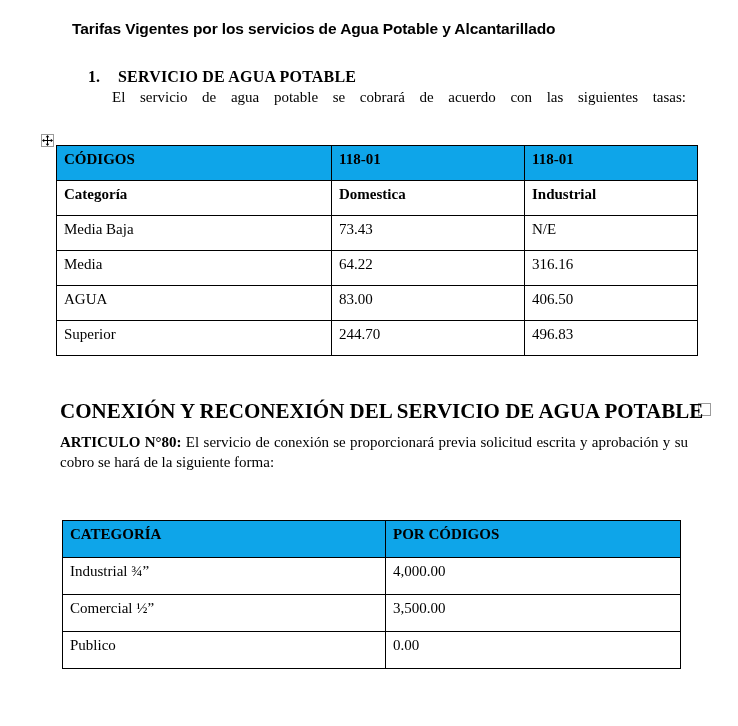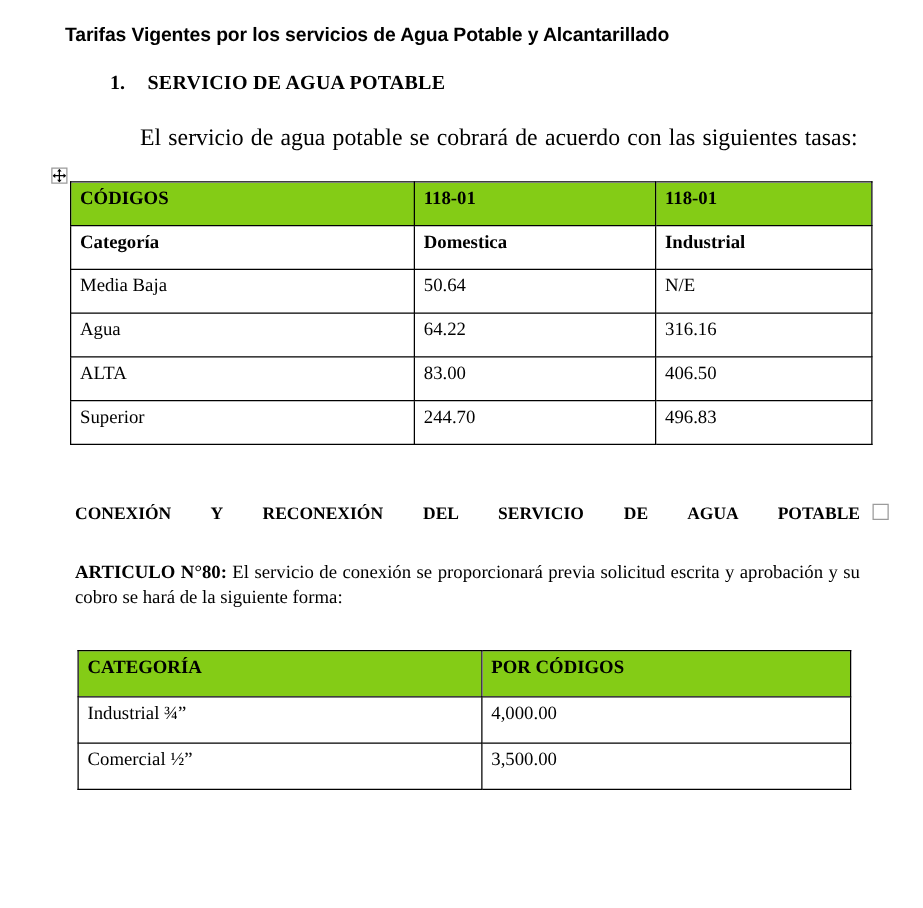--- a/index.html
+++ b/index.html
@@ -14,58 +14,58 @@
     position: relative;
     overflow: hidden;
     font-family: "Liberation Serif", "DejaVu Serif", serif;
     color: #000000;
     -webkit-font-smoothing: antialiased;
   }
 
   
   .doc-title {
     position: absolute;
-    left: 52px;
+    left: 72px;
     top: 19px;
     width: 620px;
     font-family: "Liberation Sans", "DejaVu Sans", sans-serif;
     font-weight: bold;
     font-size: 15.5px;
     line-height: 20px;
     letter-spacing: -0.1px;
     color: #000;
   }
 
   
   .num-heading {
     position: absolute;
     left: 88px;
-    top: 56px;
+    top: 66px;
     width: 560px;
     font-family: "Liberation Serif", "DejaVu Serif", serif;
     font-weight: bold;
     font-size: 16px;
     line-height: 21px;
     white-space: nowrap;
   }
   .num-heading .num {
     display: inline-block;
     width: 30px;
   }
   .num-heading .htext {
     letter-spacing: 0.2px;
   }
 
   
   .intro-par {
     position: absolute;
     left: 112px;
-    top: 101px;
+    top: 87px;
     width: 574px;
-    font-size: 19px;
+    font-size: 15px;
     line-height: 20px;
     text-align: justify;
     text-align-last: justify;
     white-space: nowrap;
   }
 
   
   .move-handle {
     position: absolute;
     left: 41px;
@@ -102,21 +102,21 @@
     border: 1px solid #000000;
     padding: 4px 0 4px 7px;
     vertical-align: top;
     line-height: 19px;
     height: 26px;
     box-sizing: border-box;
     overflow: hidden;
     white-space: nowrap;
   }
   table.doc-table td.hdr {
-    background: #84cc16;
+    background: #0ea5e9;
     font-weight: bold;
   }
   table.doc-table td.sub {
     font-weight: bold;
   }
 
   
   #table-tarifas {
     left: 56px;
     top: 145px;
@@ -139,32 +139,32 @@
   #table-conexion tr { height: 37px; }
   #table-conexion td { height: 37px; }
 
   
   .section-heading {
     position: absolute;
     left: 60px;
     top: 401px;
     width: 628px;
     font-weight: bold;
-    font-size: 14px;
+    font-size: 21px;
     line-height: 21px;
     text-align: justify;
     text-align-last: justify;
     white-space: nowrap;
   }
 
   
   .articulo-par {
     position: absolute;
     left: 60px;
-    top: 448px;
+    top: 432px;
     width: 628px;
     font-size: 15px;
     line-height: 20px;
     text-align: justify;
   }
   .articulo-par .lead {
     font-weight: bold;
   }
 </style>
 </head>
@@ -203,30 +203,30 @@
       <td class="hdr c1">118-01</td>
       <td class="hdr c2">118-01</td>
     </tr>
     <tr>
       <td class="sub c0">Categoría</td>
       <td class="sub c1">Domestica</td>
       <td class="sub c2">Industrial</td>
     </tr>
     <tr>
       <td class="c0">Media  Baja</td>
-      <td class="c1">50.64</td>
+      <td class="c1">73.43</td>
       <td class="c2">N/E</td>
     </tr>
     <tr>
-      <td class="c0">Agua</td>
+      <td class="c0">Media</td>
       <td class="c1">64.22</td>
       <td class="c2">316.16</td>
     </tr>
     <tr>
-      <td class="c0">ALTA</td>
+      <td class="c0">AGUA</td>
       <td class="c1">83.00</td>
       <td class="c2">406.50</td>
     </tr>
     <tr>
       <td class="c0">Superior</td>
       <td class="c1">244.70</td>
       <td class="c2">496.83</td>
     </tr>
   </tbody>
 </table>
@@ -250,14 +250,18 @@
       <td class="hdr c1">POR CÓDIGOS</td>
     </tr>
     <tr>
       <td class="c0">Industrial ¾”</td>
       <td class="c1">4,000.00</td>
     </tr>
     <tr>
       <td class="c0">Comercial ½”</td>
       <td class="c1">3,500.00</td>
     </tr>
+    <tr>
+      <td class="c0">Publico</td>
+      <td class="c1">0.00</td>
+    </tr>
   </tbody>
 </table>
 
 </body></html>

